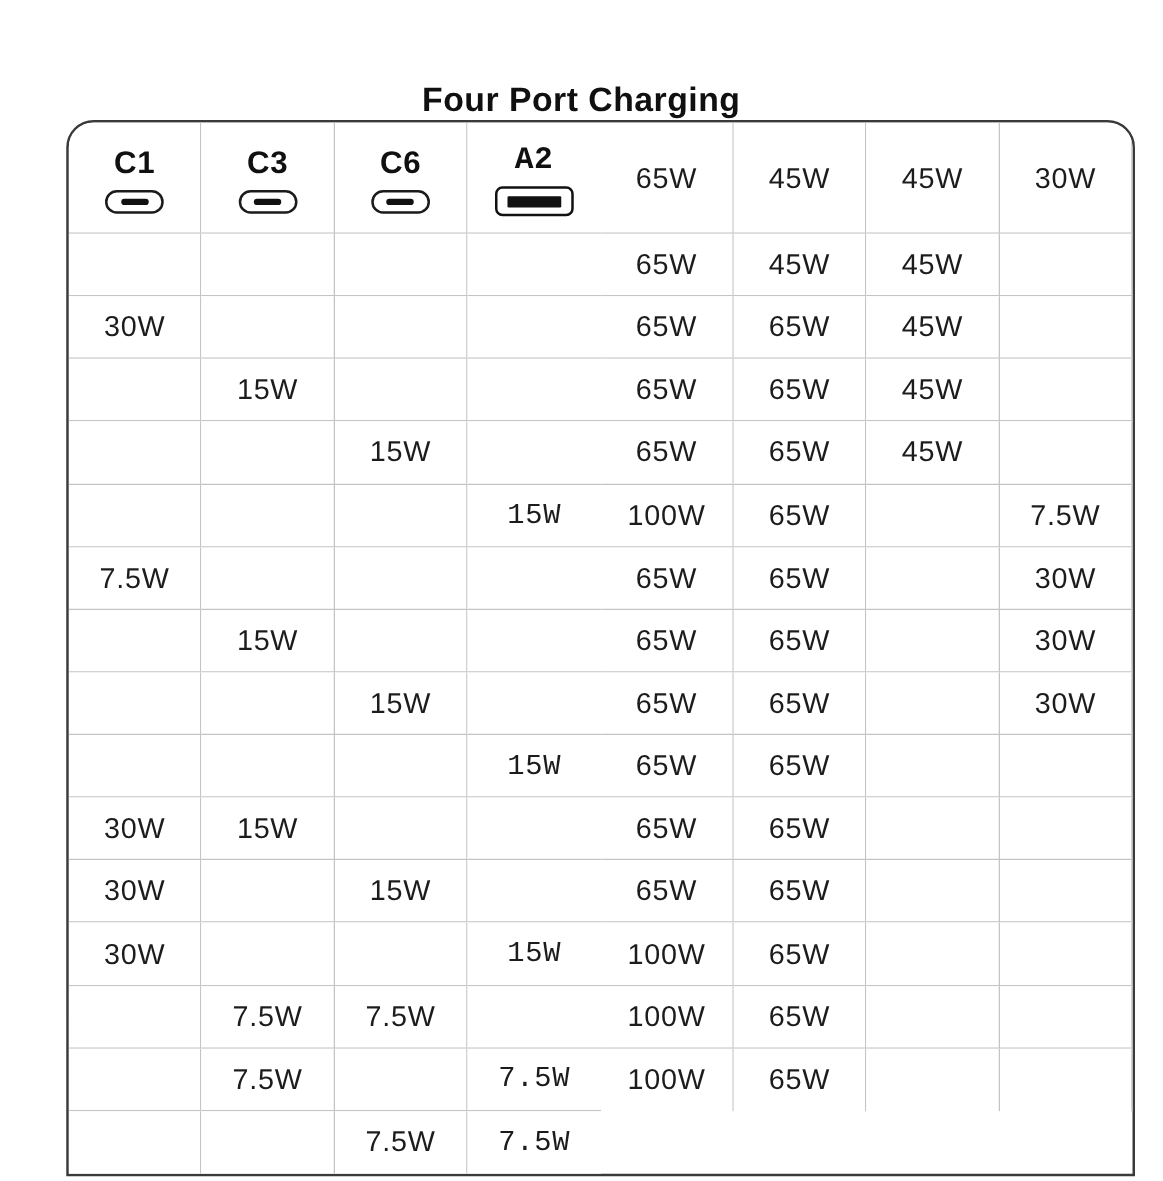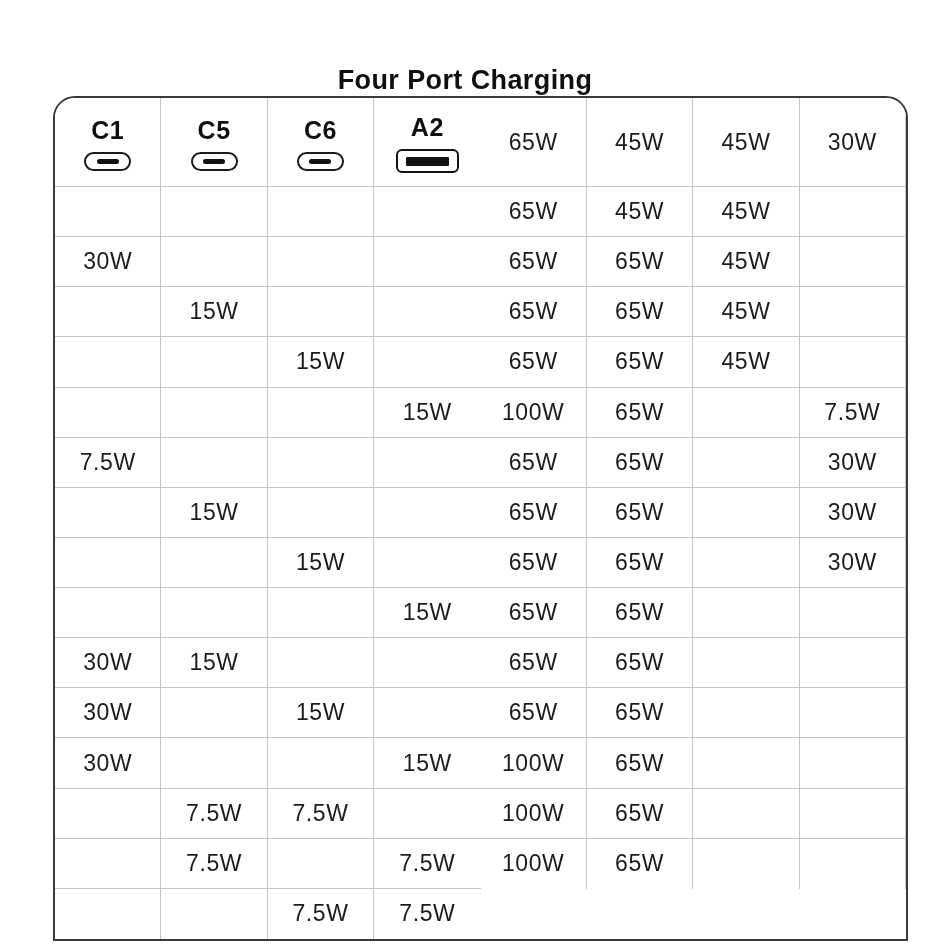--- a/index.html
+++ b/index.html
@@ -46,21 +46,21 @@
   }
   .cell {
     display: flex;
     align-items: center;
     justify-content: center;
     border-right: 1px solid #c4c4c4;
     border-bottom: 1px solid #c4c4c4;
     box-sizing: border-box;
     background: #ffffff;
   }
-  .cell.col-last { border-right: none; }
+  .cell.col-last { border-right: none; font-family: Liberation Mono, monospace; }
   .cell.row-last { border-bottom: none; }
   .th {
     flex-direction: column;
     gap: 9px;
     padding-top: 4px;
   }
   .th-label {
     font-size: 25px;
     font-weight: 700;
     color: #101010;
@@ -115,21 +115,21 @@
   <div class="table-wrap">
     <div class="grid">
 
     <div class="cell th">
           <div class="th-label">C1</div>
           <div class="port-icon usb-c">
             <i></i>
           </div>
         </div>
         <div class="cell th">
-          <div class="th-label">C5</div>
+          <div class="th-label">C3</div>
           <div class="port-icon usb-c">
             <i></i>
           </div>
         </div>
         <div class="cell th">
           <div class="th-label">C6</div>
           <div class="port-icon usb-c">
             <i></i>
           </div>
         </div>

